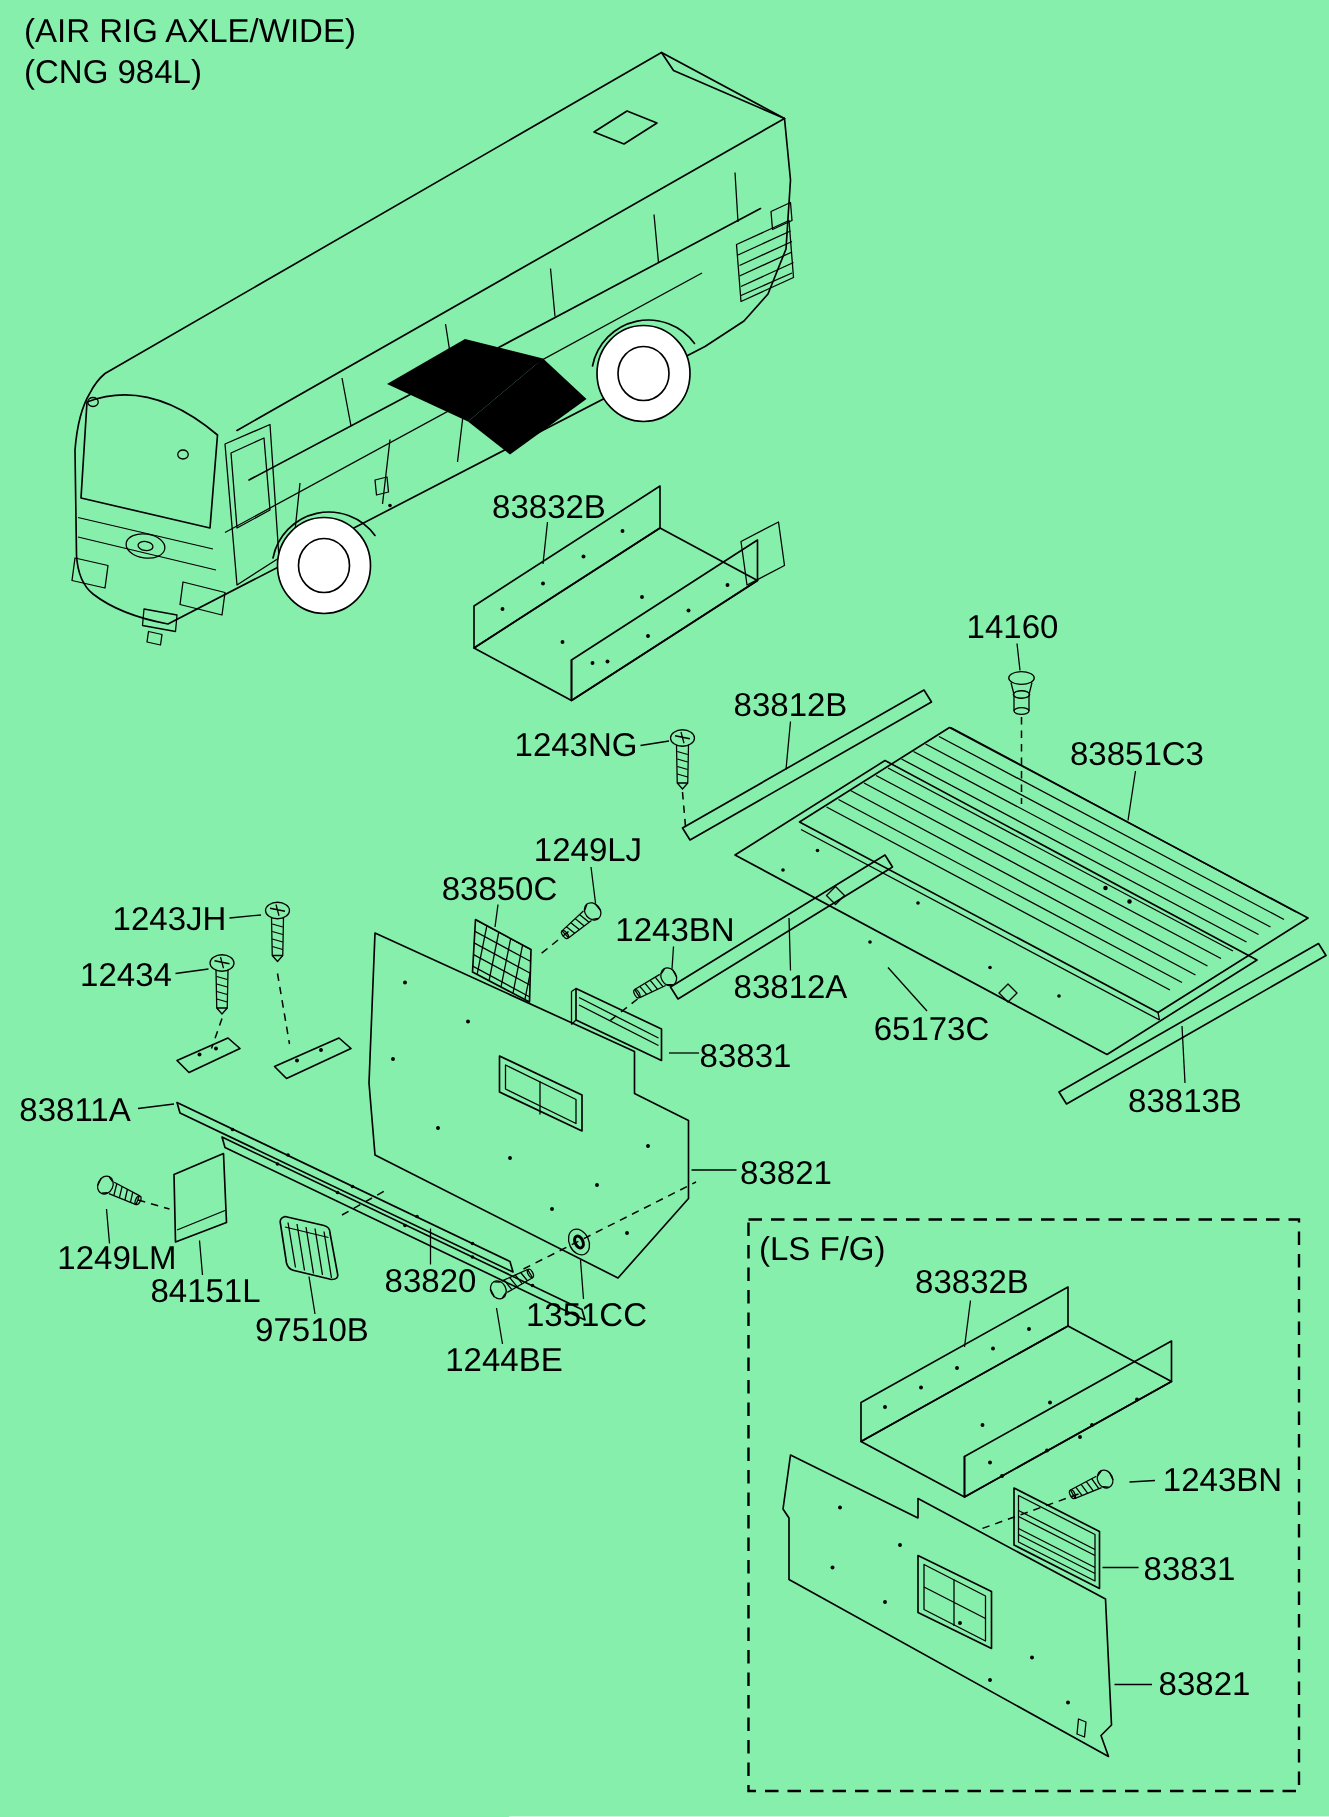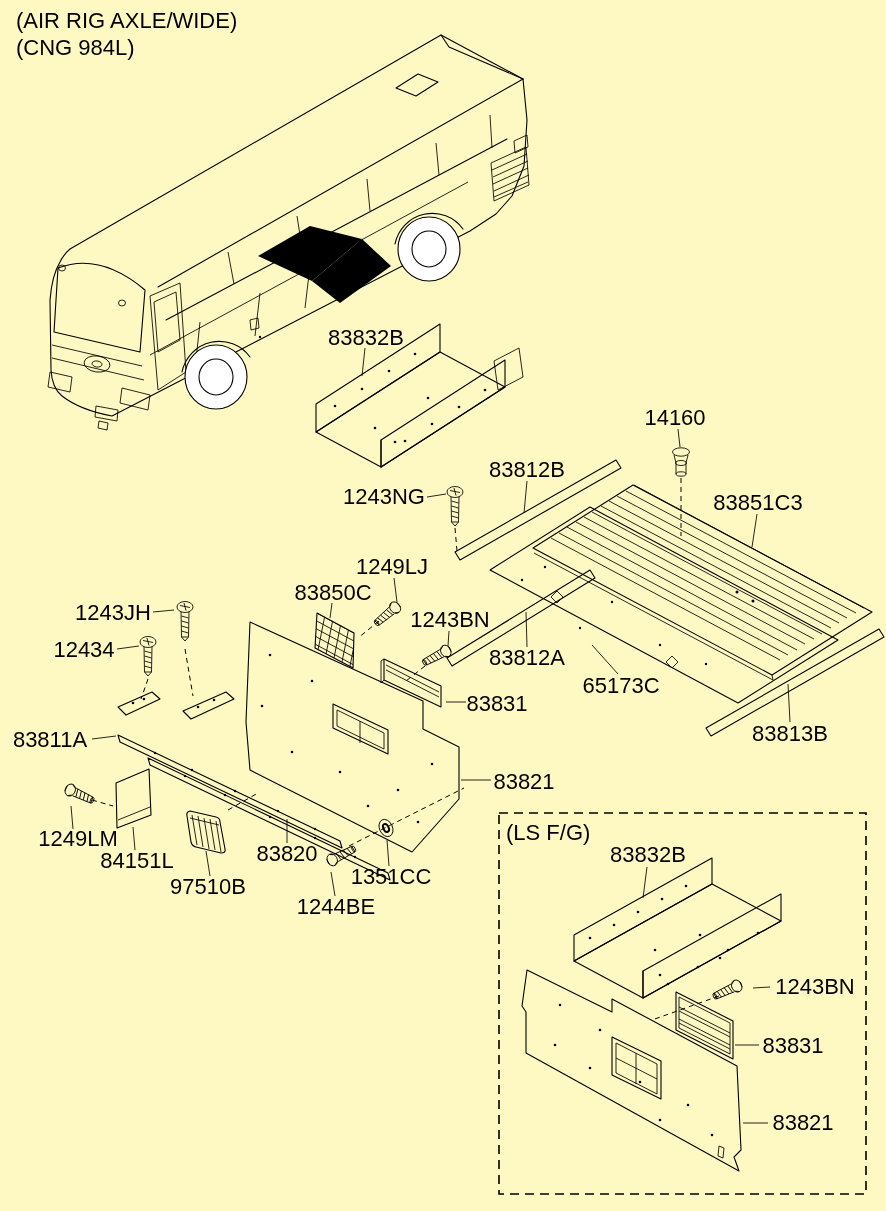--- a/index.html
+++ b/index.html
@@ -1,16 +1,16 @@
 <!DOCTYPE html>
 <html><head>
 <meta charset="utf-8">
 <style>
   html,body{margin:0;padding:0;background:#fff;}
-  .stage{position:relative;width:886px;height:1211px;background:#fef9c3;overflow:hidden;}
+  .stage{position:relative;width:886px;height:1211px;background:#86efac;overflow:hidden;}
   svg{position:absolute;left:0;top:0;}
   .ln{stroke:#000;fill:none;stroke-width:1.1;stroke-linejoin:round;stroke-linecap:round;}
   .thin{stroke:#000;fill:none;stroke-width:0.85;stroke-linejoin:round;}
   .dash{stroke:#000;fill:none;stroke-width:1;stroke-dasharray:5 4;}
   .solidfill{fill:#000;stroke:none;}
   .dot{fill:#000;stroke:none;}
   .lbl{font-family:"Liberation Sans",sans-serif;font-size:22px;fill:#000;}
   .hdr{font-family:"Liberation Sans",sans-serif;font-size:22px;fill:#000;}
 </style>
 </head>

